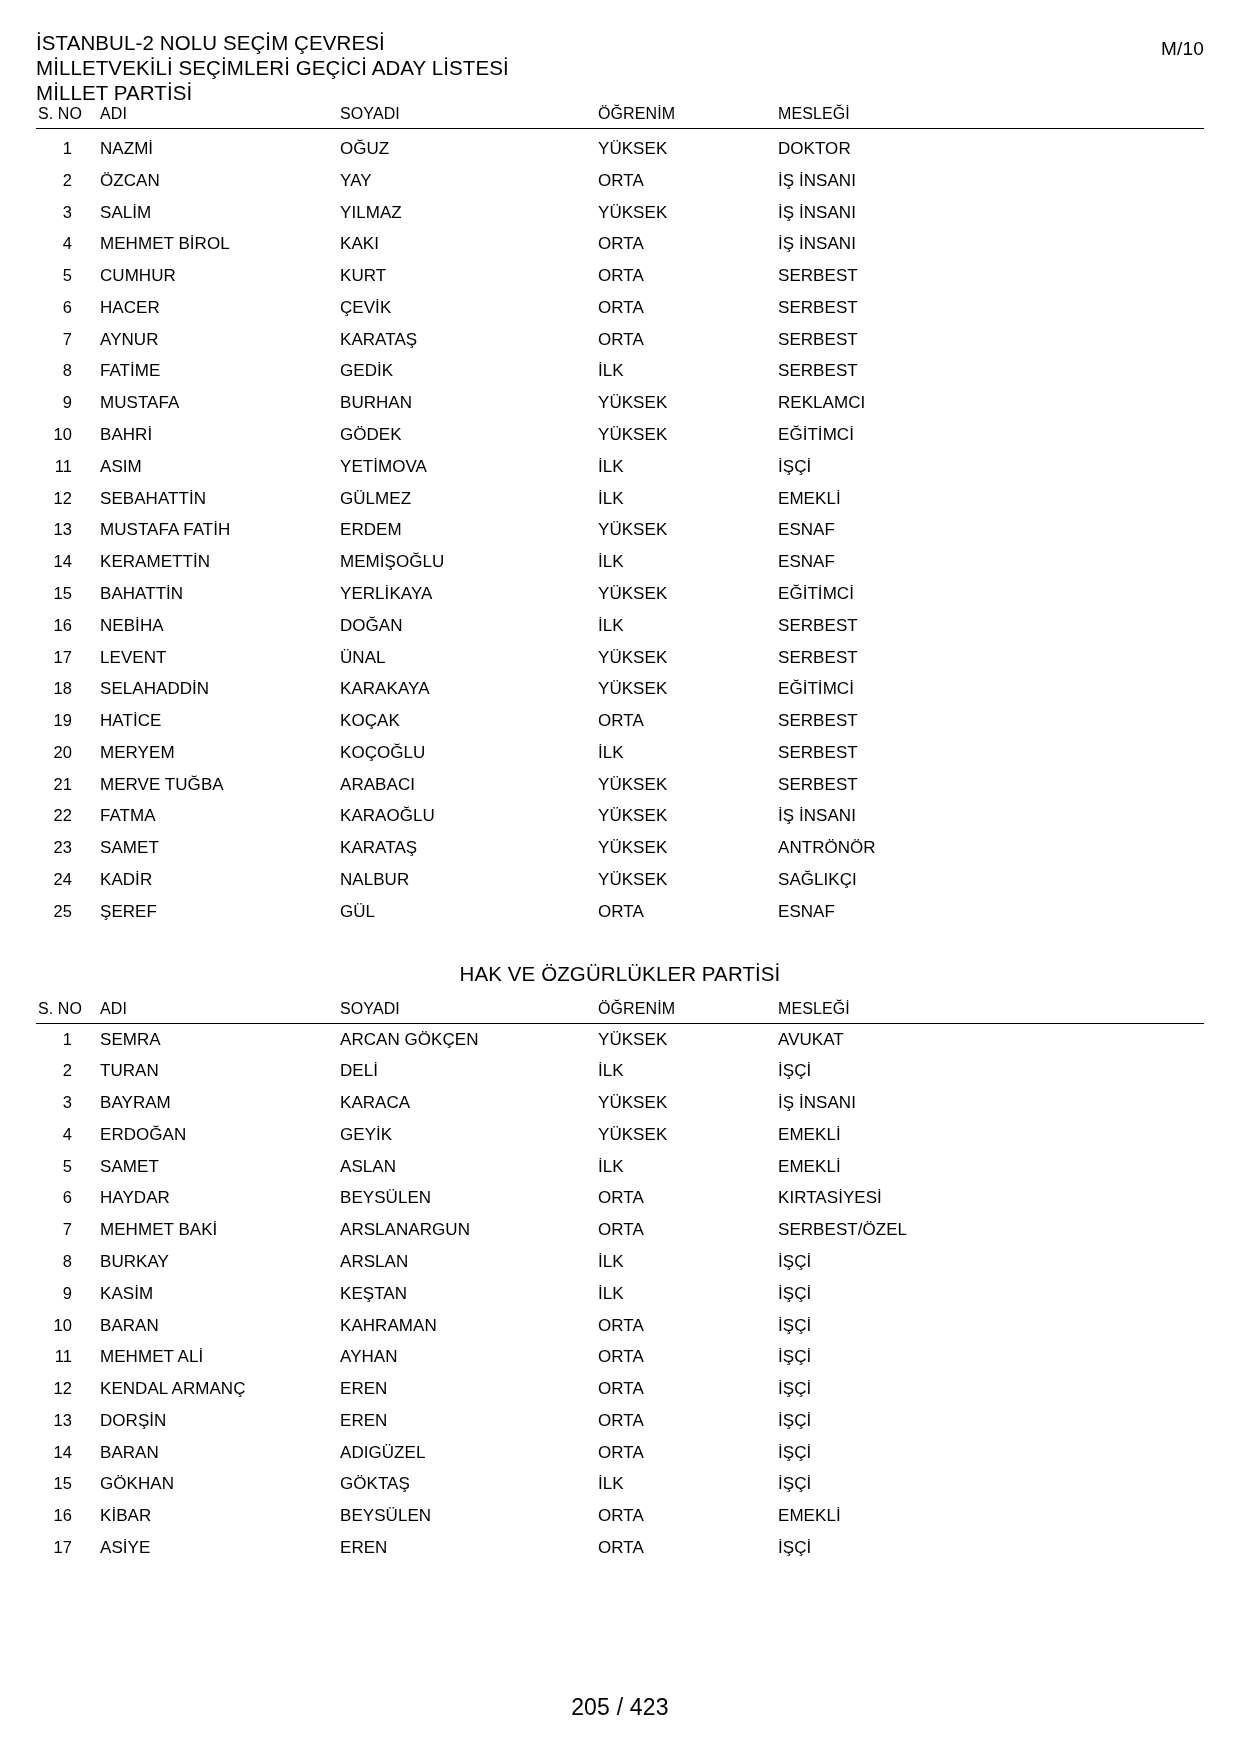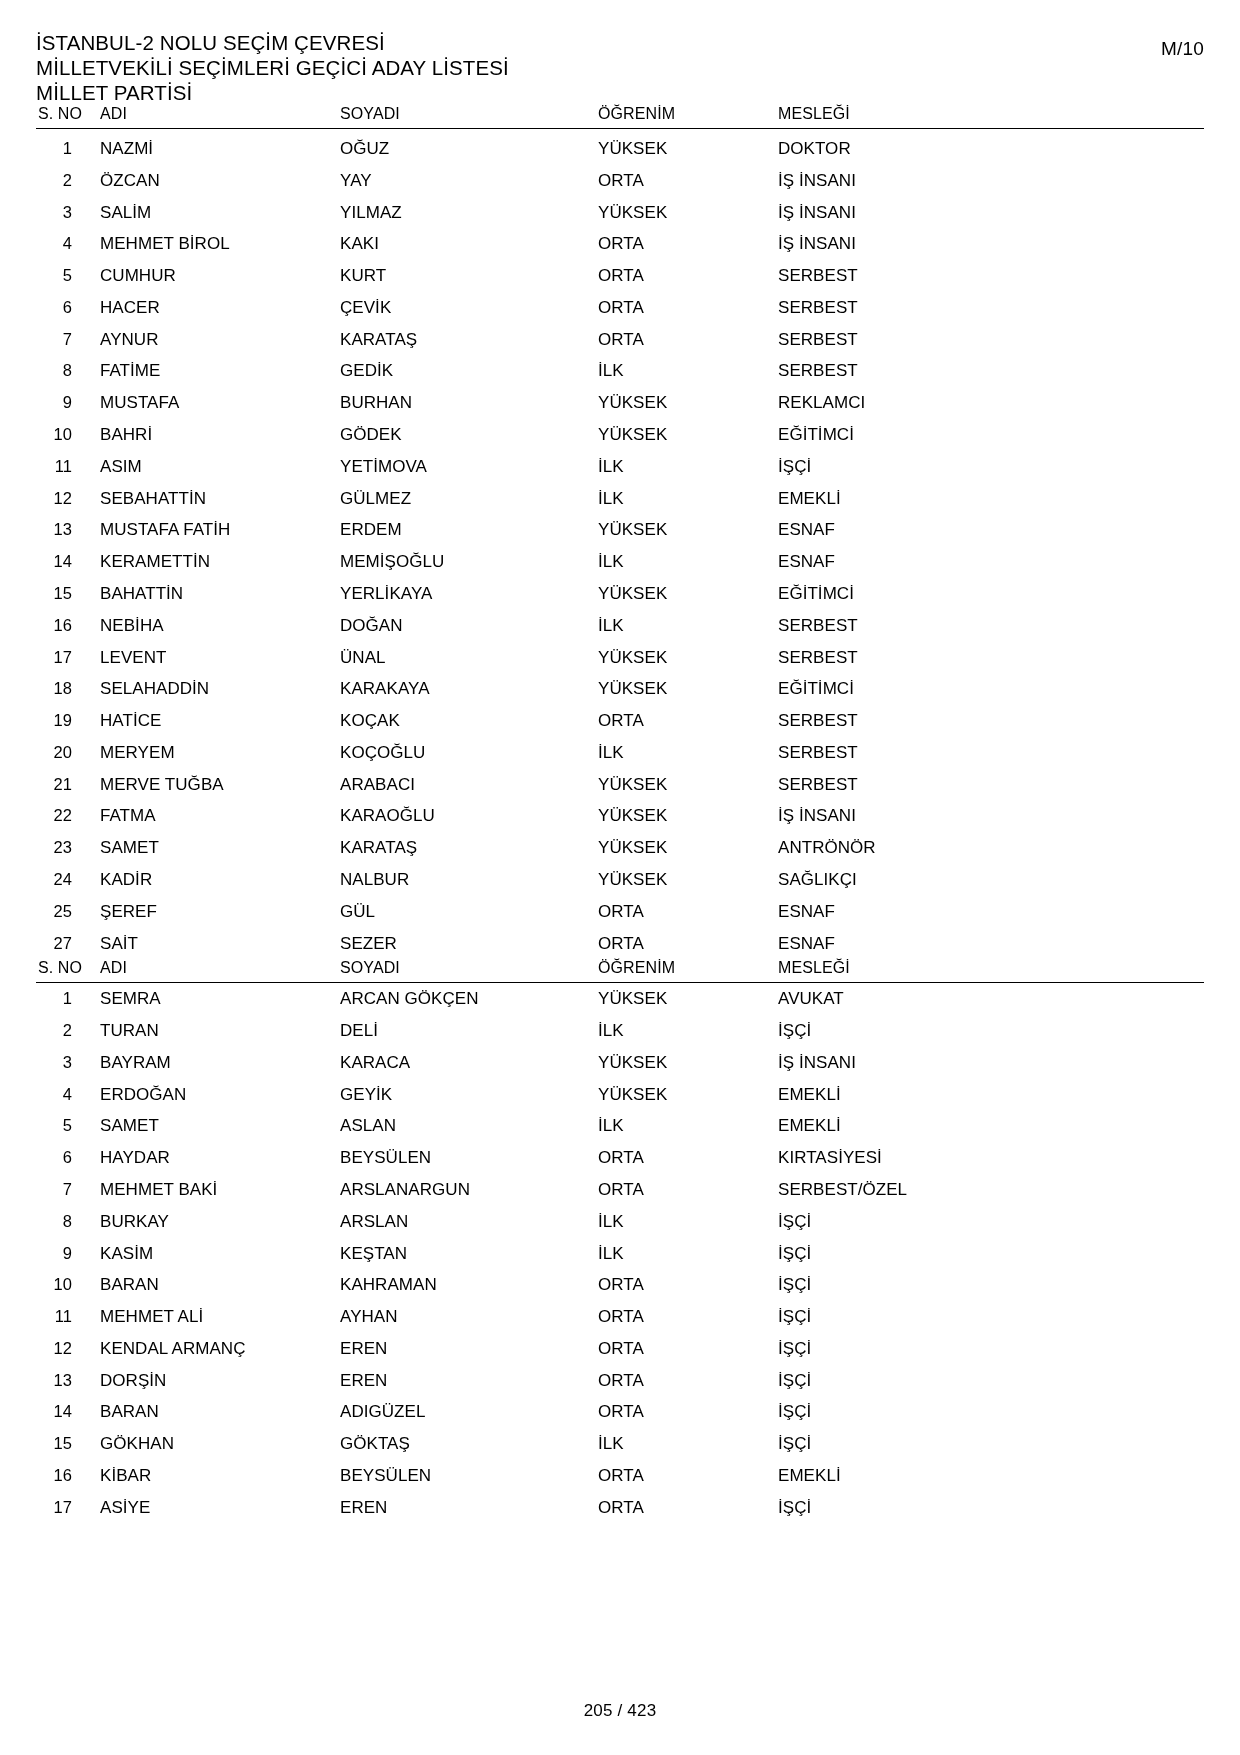--- a/index.html
+++ b/index.html
@@ -78,21 +78,21 @@
     letter-spacing: 0.1px;
     margin: 34px 0 14px 0;
   }
 
   .footer {
     position: absolute;
     left: 0;
     right: 0;
     bottom: 34px;
     text-align: center;
-    font-size: 17px;
+    font-size: 23px;
   }
   .footer .pg { letter-spacing: 0.2px; }
 </style>
 </head>
 <body>
 
 <div class="page">
 
   <div class="doc-header">
     <div class="header-code">M/10</div>
@@ -289,30 +289,24 @@
           <td>YÜKSEK</td>
           <td>SAĞLIKÇI</td>
         </tr>
         <tr>
           <td class="td-no">25</td>
           <td>ŞEREF</td>
           <td>GÜL</td>
           <td>ORTA</td>
           <td>ESNAF</td>
         </tr>
-        <tr>
-          <td class="td-no">27</td>
-          <td>SAİT</td>
-          <td>SEZER</td>
-          <td>ORTA</td>
-          <td>ESNAF</td>
-        </tr>
       </tbody>
   </table>
 
+  <div class="section-title">HAK VE ÖZGÜRLÜKLER PARTİSİ</div>
 
   <table class="party-table sec-second">
     <colgroup>
       <col class="c-no">
         <col class="c-adi">
         <col class="c-soyadi">
         <col class="c-ogrenim">
         <col class="c-meslegi">
     </colgroup>
     <thead>

